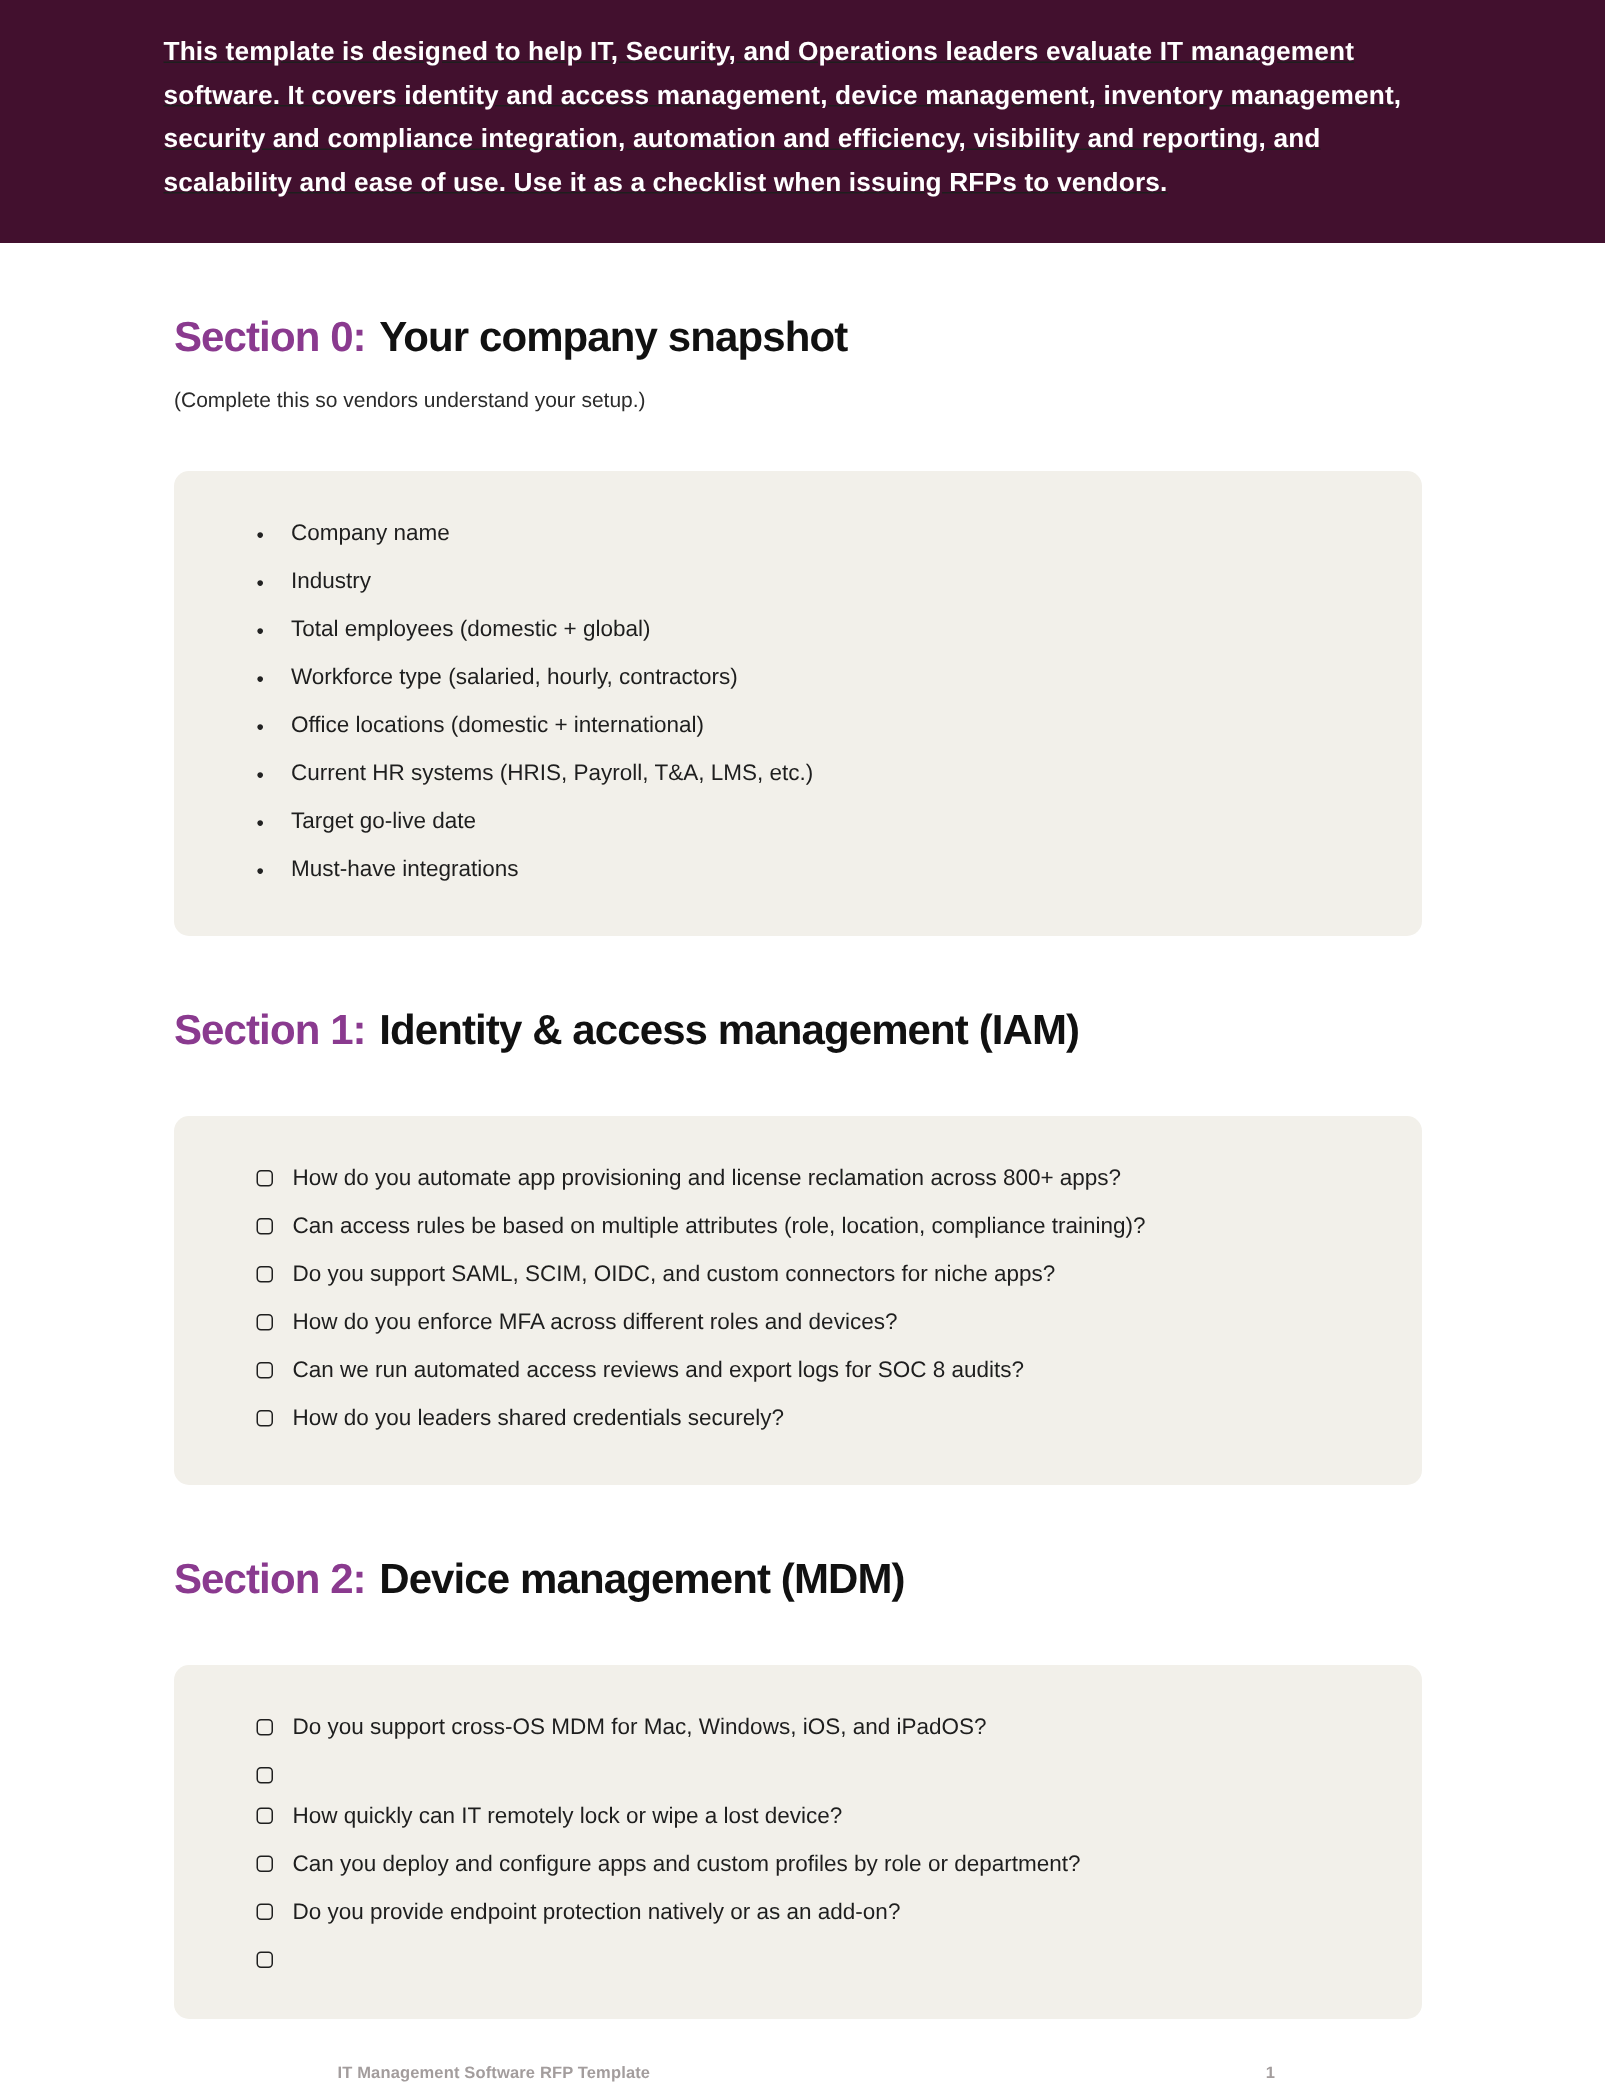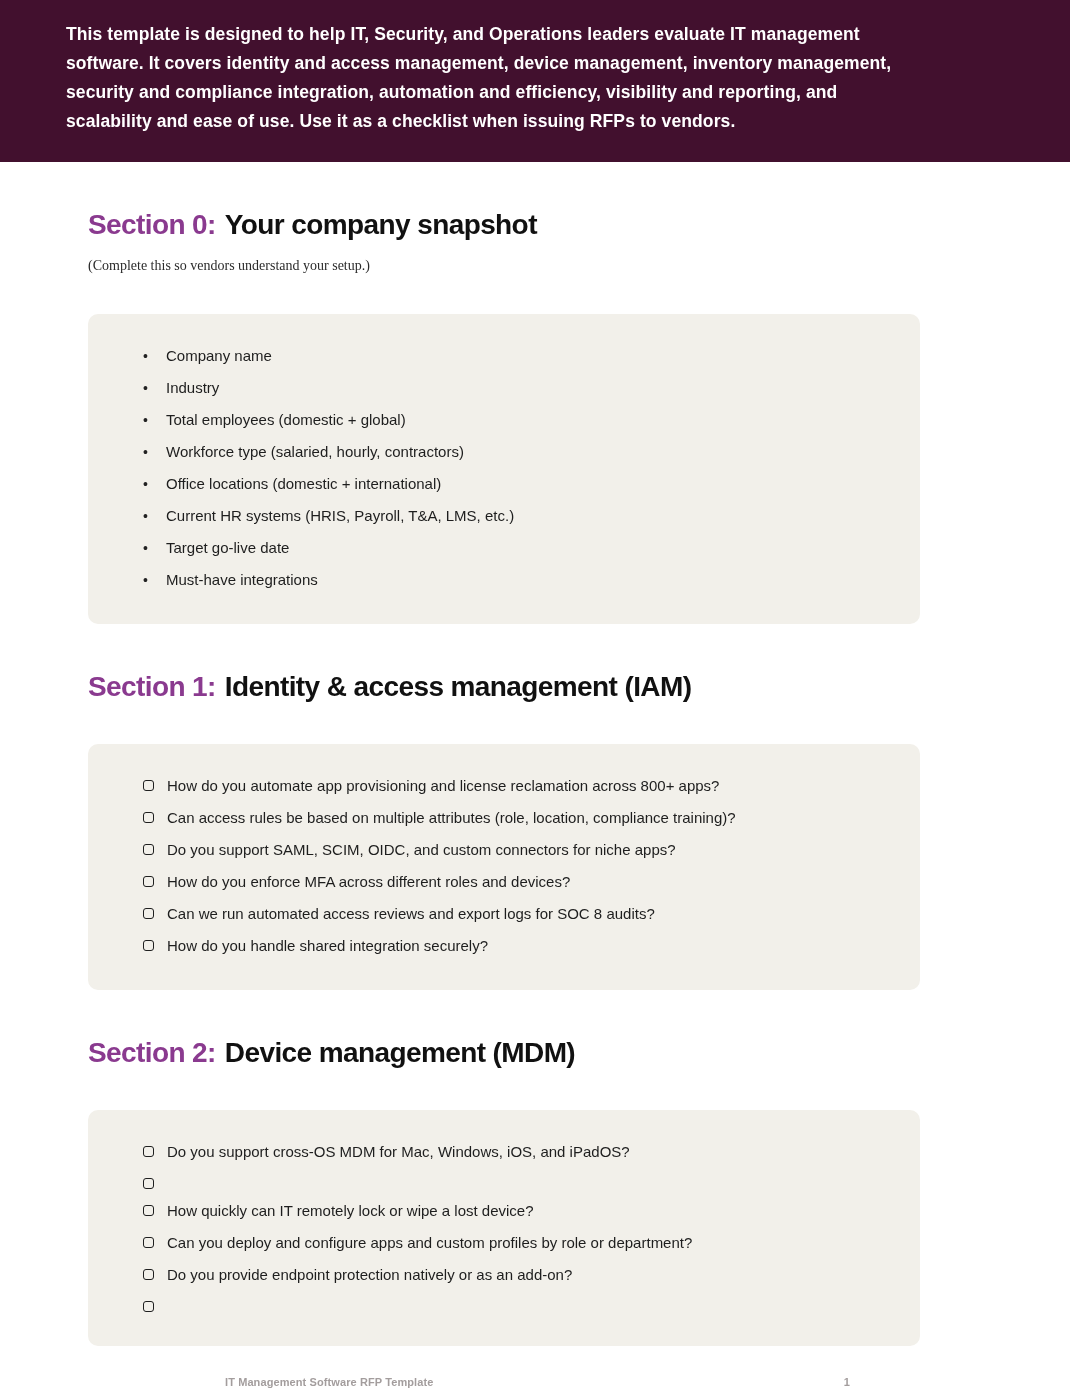--- a/index.html
+++ b/index.html
@@ -15,47 +15,47 @@
     width:1070px;
     min-height:1390px;
     margin:0 auto;
     display:flex;
     flex-direction:column;
     font-family:"Liberation Sans","DejaVu Sans",sans-serif;
     color:var(--text);
   }
   .band{
     background:var(--banner-bg);
-    padding:20px 100px 26px 66px;
+    padding:20px 100px 26px 109px;
+    text-decoration:underline;
   }
   .band-text{
     color:#ffffff;
     font-size:17.5px;
     font-weight:700;
     line-height:29px;
     letter-spacing:0.1px;
     max-width:860px;
   }
   .content{
-    padding:0 118px 0 88px;
+    padding:0 118px 0 116px;
   }
   .doc-section{margin-top:46px;}
   .heading{
     font-size:28px;
     font-weight:700;
     letter-spacing:-0.6px;
     line-height:34px;
   }
   .heading-label{color:var(--accent);margin-right:9px;}
   .heading-title{color:#111111;}
   .subtitle{
     margin-top:16px;
     font-size:14px;
     color:#2b2b2b;
-    font-family:Liberation Serif, serif;
   }
   .box{
     margin-top:40px;
     background:var(--box-bg);
     border-radius:10px;
     padding:32px 40px 34px 55px;
     width:832px;
   }
   .list-item{
     display:flex;
@@ -173,21 +173,21 @@
           <div class="list-item">
             <span class="checkbox"></span>
             <span class="item-text">How do you enforce MFA across different roles and devices?</span>
           </div>
           <div class="list-item">
             <span class="checkbox"></span>
             <span class="item-text">Can we run automated access reviews and export logs for SOC 8 audits?</span>
           </div>
           <div class="list-item">
             <span class="checkbox"></span>
-            <span class="item-text">How do you handle shared integration securely?</span>
+            <span class="item-text">How do you leaders shared credentials securely?</span>
           </div>
         </div>
     </div>
   </section>
 
   <section class="doc-section">
     <h1 class="heading">
       <span class="heading-label">Section 2:</span><span class="heading-title">Device management (MDM)</span>
     </h1>
     <div class="box">

